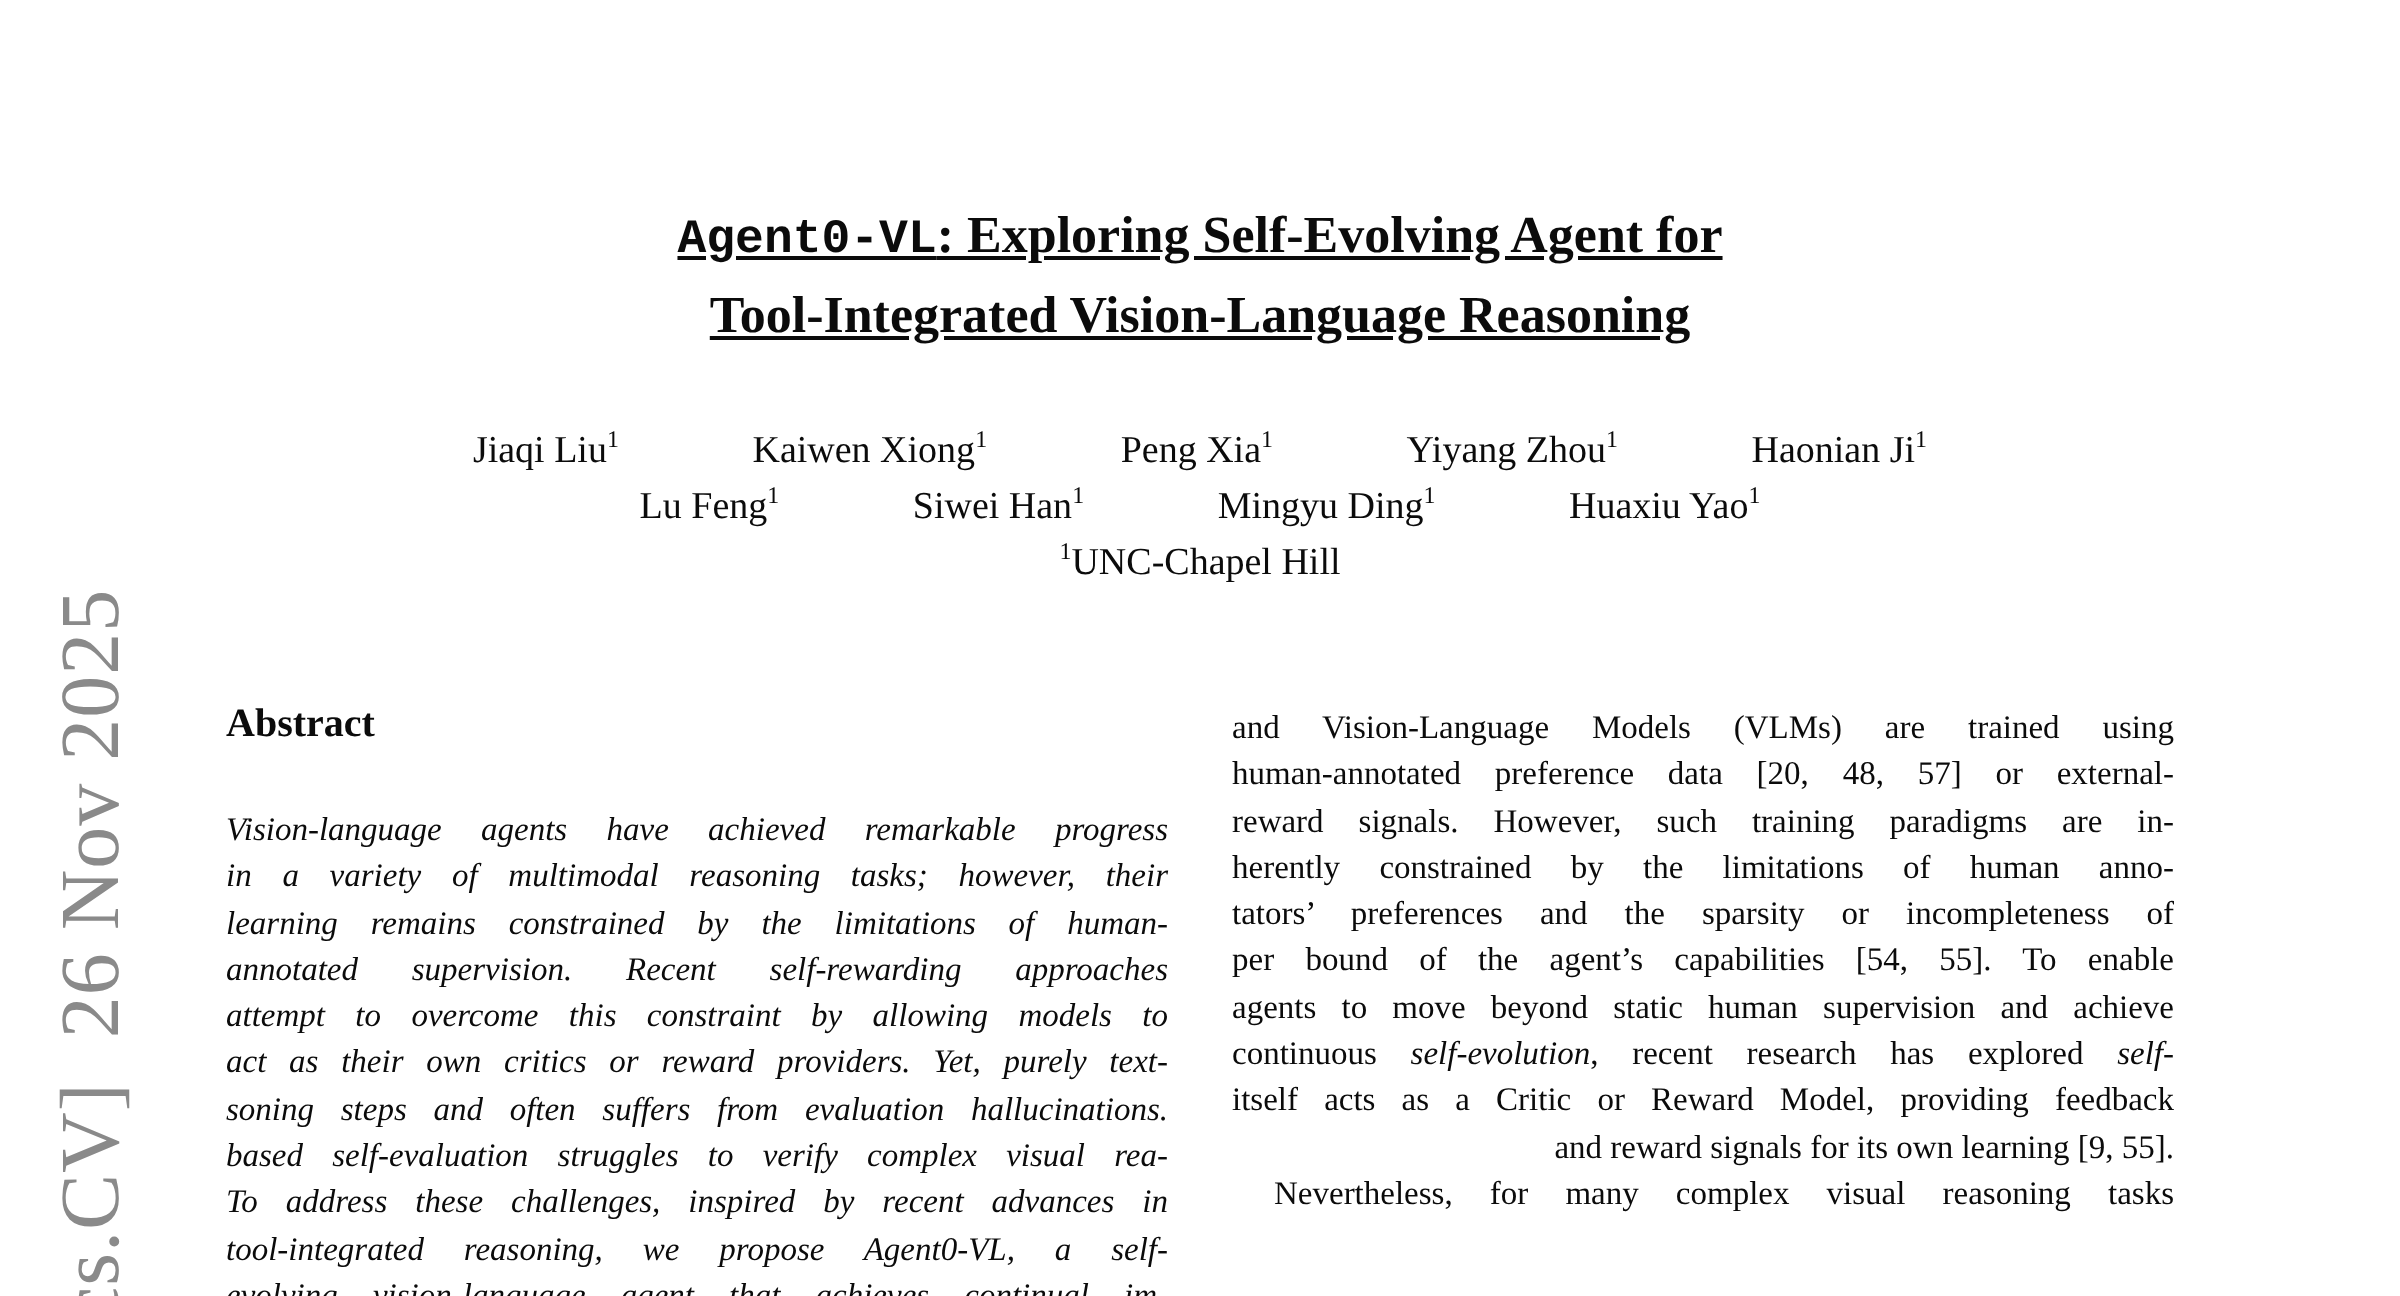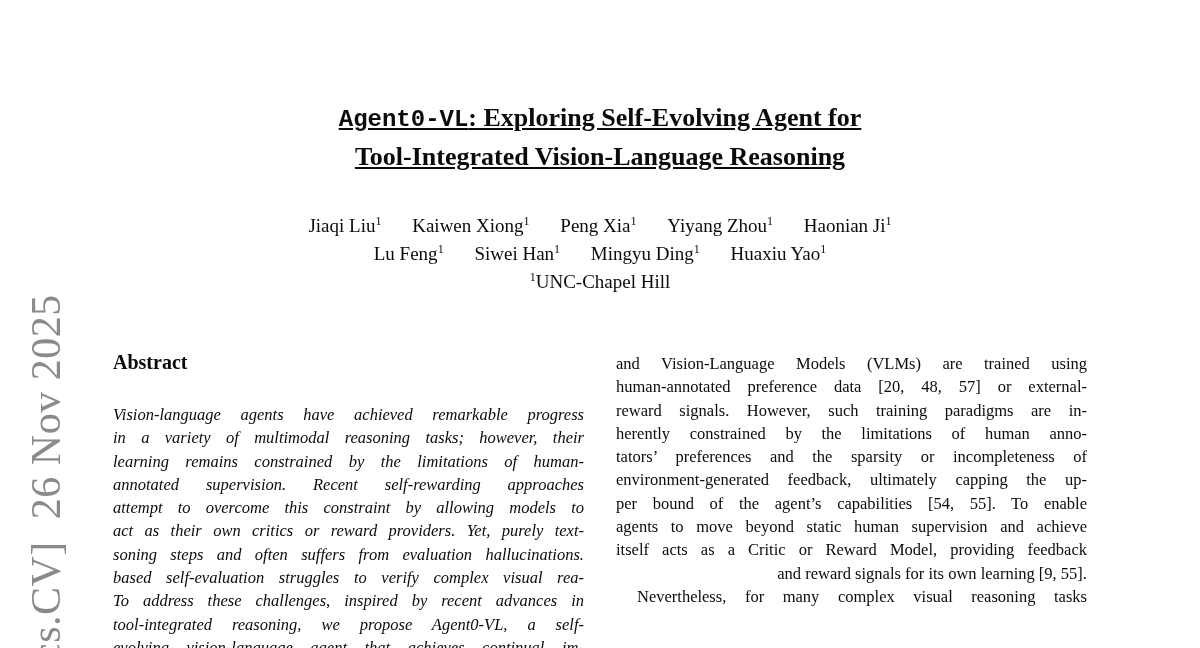--- a/index.html
+++ b/index.html
@@ -42,21 +42,21 @@
     font-weight: bold;
     font-size: 24px;
   }
   .authors-block {
     position: absolute;
     top: 212px; left: 0; width: 1200px;
     text-align: center;
     font-size: 19px;
     line-height: 28px;
   }
-  .author { margin: 0 13px; }
+  .author { margin: 0 31px; }
   sup.affil-sup, .author sup {
     font-size: 12px;
     line-height: 0;
     vertical-align: super;
   }
   .abs-heading {
     position: absolute;
     top: 351px; left: 113px; width: 471px;
     text-align: left;
     font-weight: bold;
@@ -133,21 +133,21 @@
     <div class="jline">tool-integrated reasoning, we propose Agent0-VL, a self-</div>
     <div class="jline">evolving vision-language agent that achieves continual im-</div>
   </div>
 
   <div class="right-col">
     <div class="jline">and Vision-Language Models (VLMs) are trained using</div>
     <div class="jline">human-annotated preference data [20, 48, 57] or external-</div>
     <div class="jline">reward signals.  However, such training paradigms are in-</div>
     <div class="jline">herently constrained by the limitations of human anno-</div>
     <div class="jline">tators’ preferences and the sparsity or incompleteness of</div>
-    <div class="jline">environment-generated feedback, ultimately capping the up-</div>
     <div class="jline">per bound of the agent’s capabilities [54, 55].  To enable</div>
     <div class="jline">agents to move beyond static human supervision and achieve</div>
+    <div class="jline"><span>continuous </span><span class="em">self-evolution</span><span>, recent research has explored </span><span class="em">self-</span></div>
     <div class="jline">itself acts as a Critic or Reward Model, providing feedback</div>
     <div class="nline">and reward signals for its own learning [9, 55].</div>
     <div class="jline indent">Nevertheless, for many complex visual reasoning tasks</div>
   </div>
 
 </div>
 
 </body></html>

